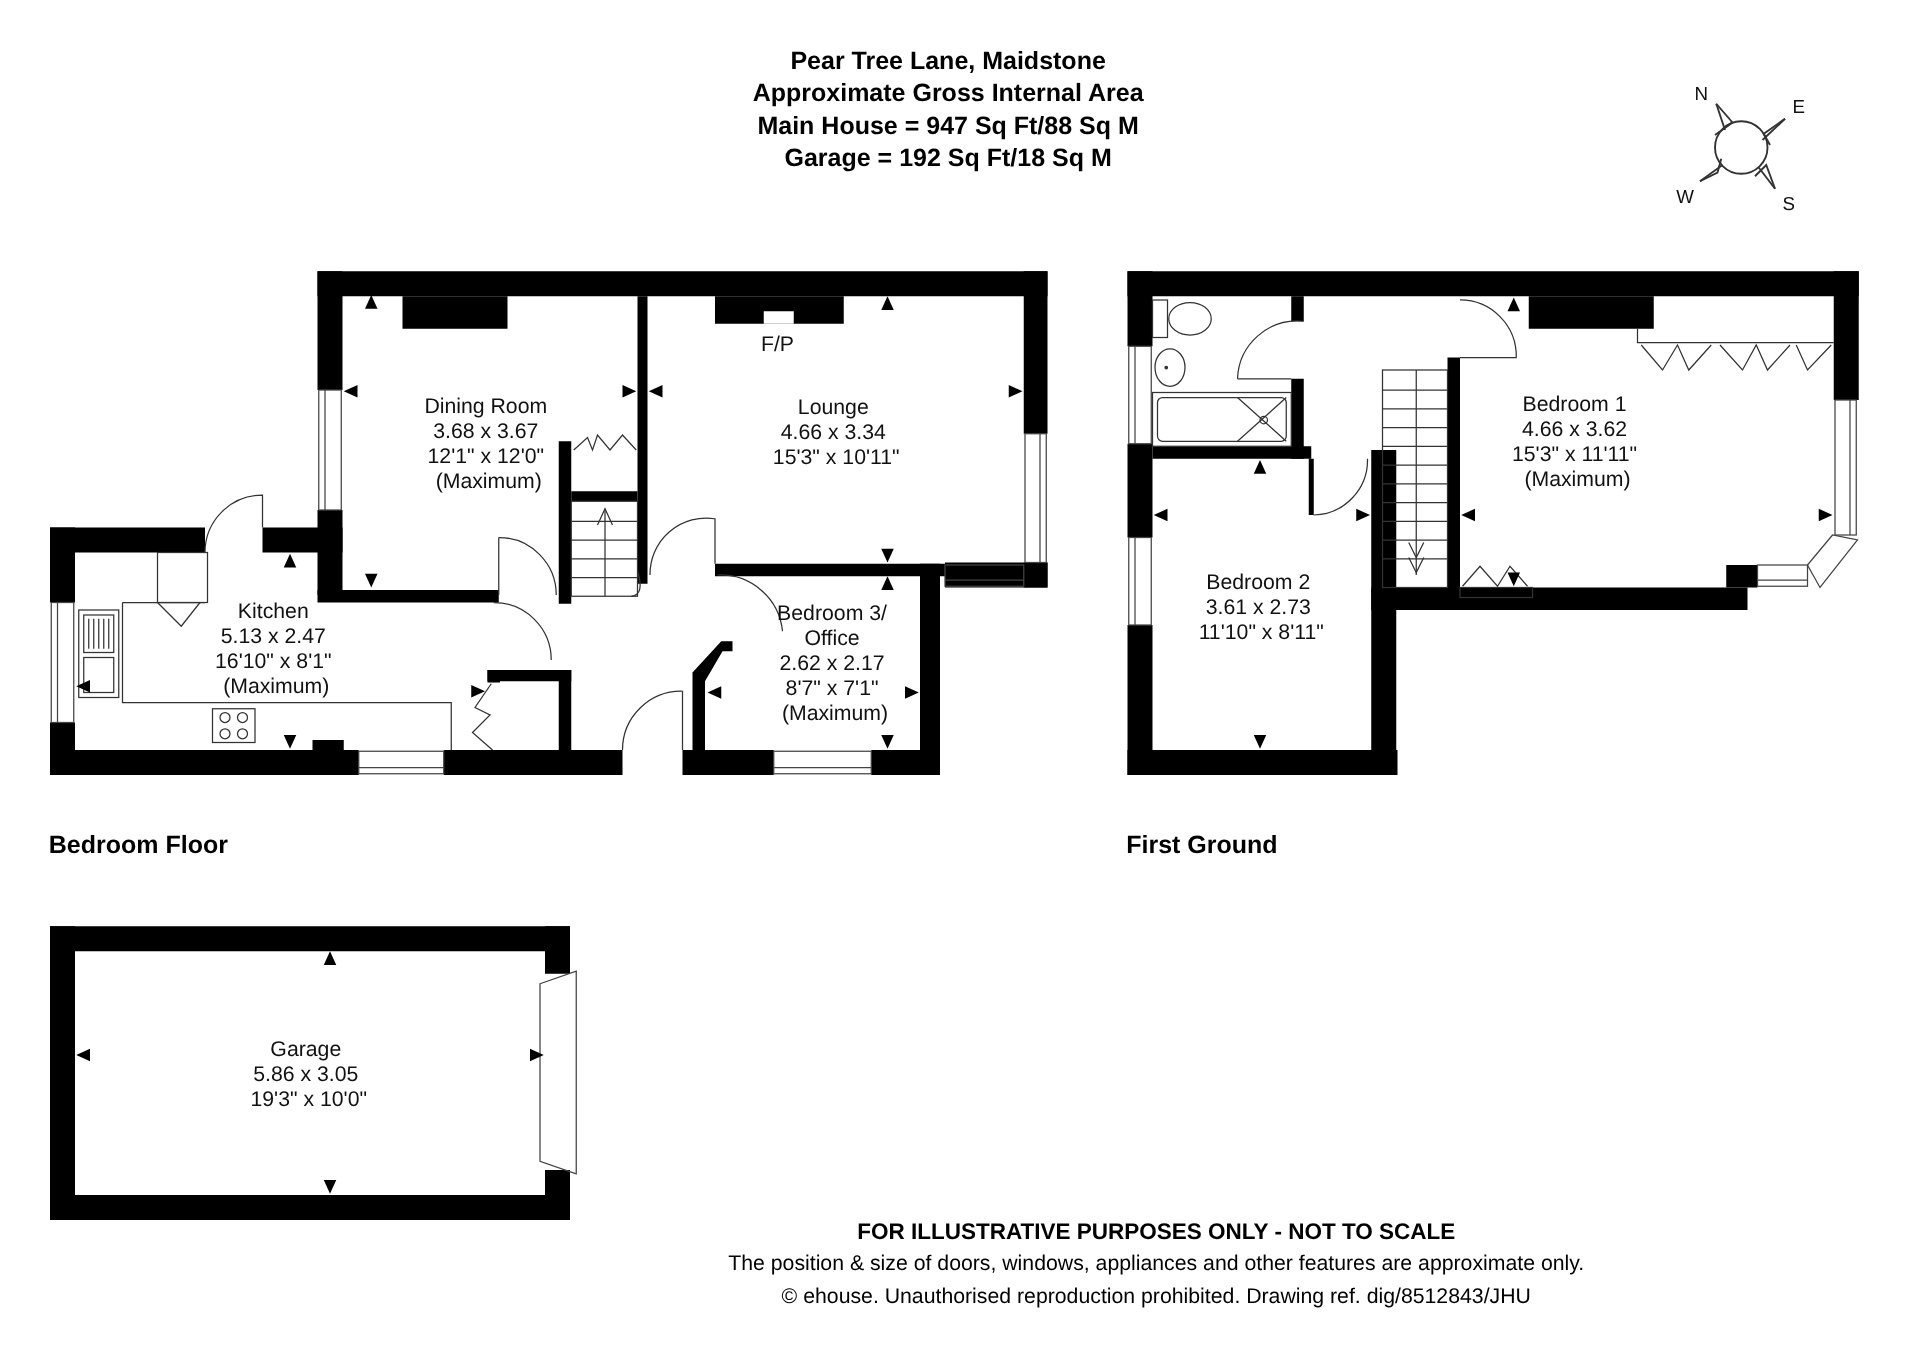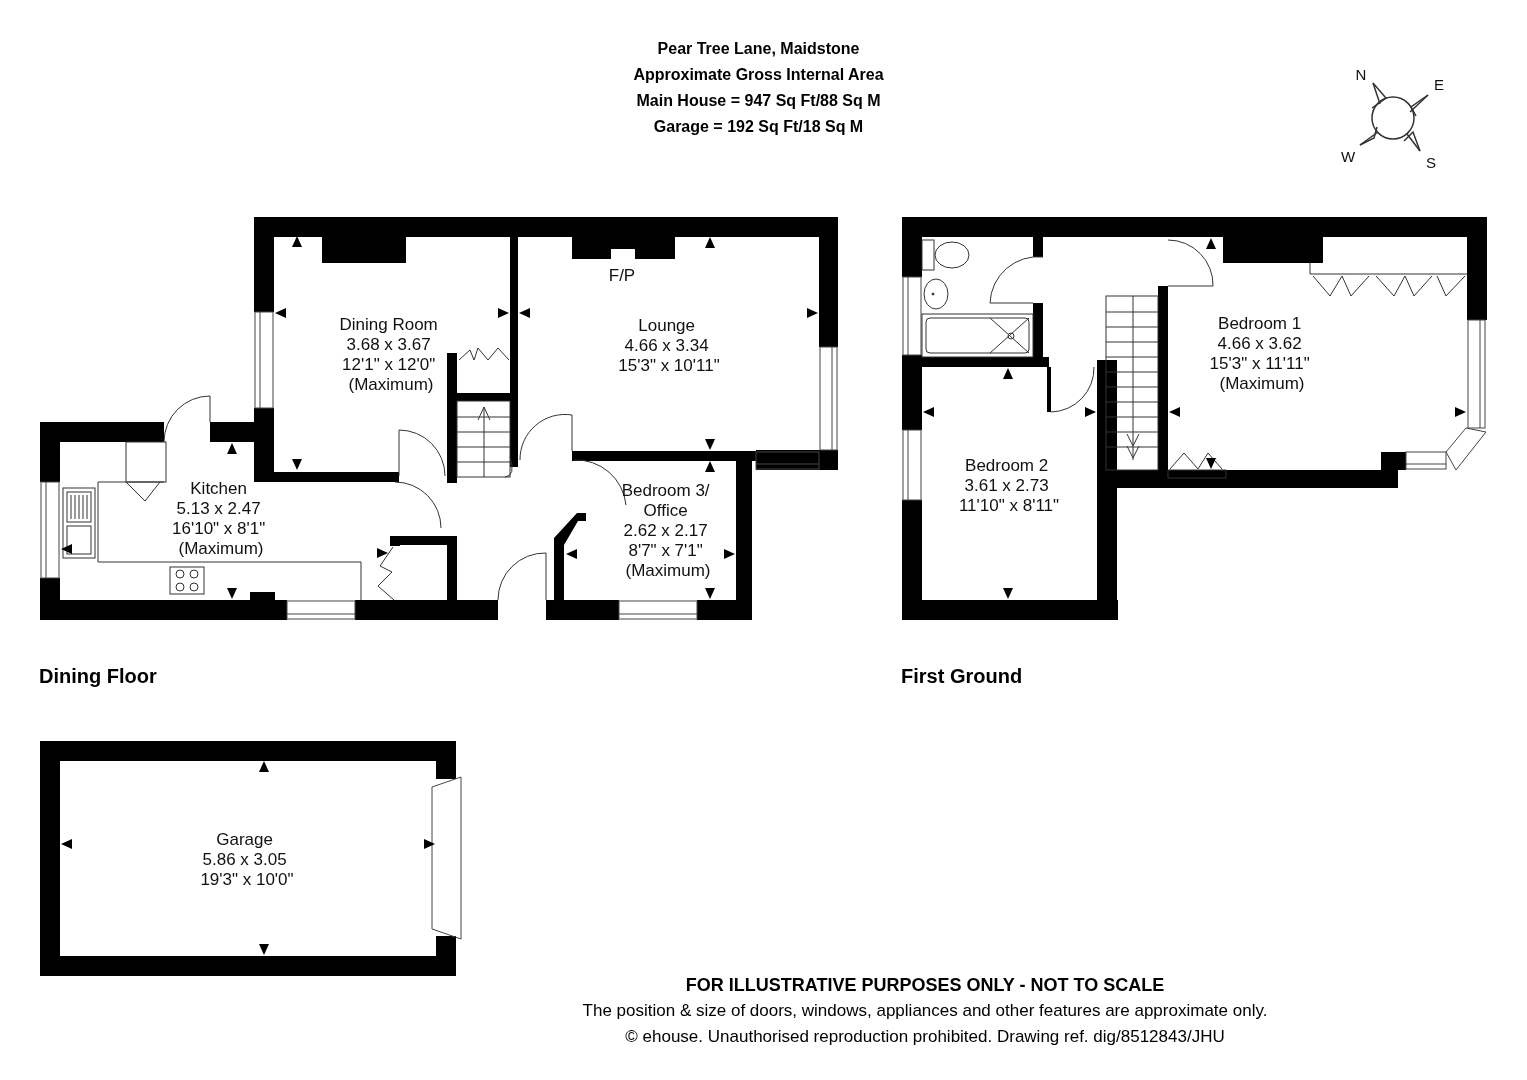--- a/index.html
+++ b/index.html
@@ -1,17 +1,17 @@
 <!DOCTYPE html>
 <html><head>
 <meta charset="utf-8">
 <style>
   html, body { margin:0; padding:0; background:#ffffff; }
   body { width:1527px; height:1080px; position:relative; overflow:hidden; font-family:"Liberation Sans", sans-serif; color:#000; }
-  .header { position:absolute; left:0; top:36px; width:1527px; text-align:center; font-weight:bold; font-size:16px; line-height:26px; }
+  .header { position:absolute; left:0; top:36px; width:1527px; text-align:center; font-weight:bold; font-size:20px; line-height:26px; }
   .header div { margin-left:-10px; }
   .floor-label { position:absolute; font-weight:bold; font-size:20px; }
   .footer { position:absolute; left:0; top:972px; width:1850px; text-align:center; font-size:17px; line-height:26px; }
   .footer .f1 { font-weight:bold; font-size:18px; }
   svg { position:absolute; left:0; top:0; }
   .room-text { font-family:"Liberation Sans", sans-serif; font-size:17px; fill:#111; text-anchor:middle; }
   .compass-text { font-family:"Liberation Sans", sans-serif; font-size:15px; fill:#111; text-anchor:middle; }
 </style>
 </head>
 <body>
@@ -305,20 +305,20 @@
     <polygon points="61,844 72,839 72,849"></polygon>
     <polygon points="435,844 424,839 424,849"></polygon>
   </g>
   <text class="room-text">
     <tspan x="247" y="845">Garage</tspan>
     <tspan x="247" y="865">5.86 x 3.05</tspan>
     <tspan x="247" y="885">19'3" x 10'0"</tspan>
   </text>
 </svg>
 
-<div class="floor-label" style="left:39px; top:665px;">Dining Floor</div>
+<div class="floor-label" style="left:39px; top:665px;">Bedroom Floor</div>
 <div class="floor-label" style="left:901px; top:665px;">First Ground</div>
 
 <div class="footer">
   <div class="f1">FOR ILLUSTRATIVE PURPOSES ONLY - NOT TO SCALE</div>
   <div>The position &amp; size of doors, windows, appliances and other features are approximate only.</div>
   <div>© ehouse. Unauthorised reproduction prohibited. Drawing ref. dig/8512843/JHU</div>
 </div>
 
 </body></html>

